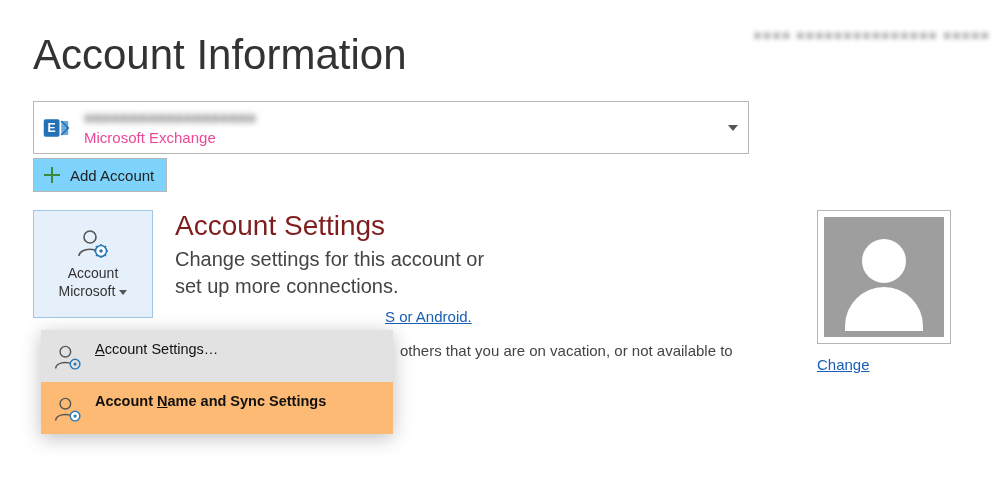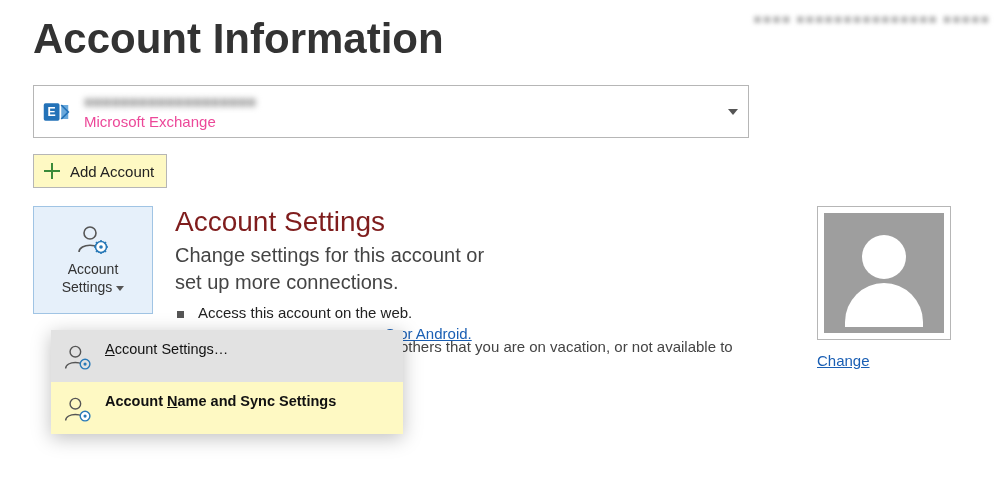--- a/index.html
+++ b/index.html
@@ -1,26 +1,26 @@
 <!DOCTYPE html>
 <html><head>
 <meta charset="utf-8">
 <style>
   html,body{margin:0;padding:0;font-family:"Segoe UI",Arial,sans-serif;background:#fff;color:#222;width:1000px;height:500px;overflow:hidden}
   .page{padding:0 33px;position:relative}
   .topbar{position:absolute;top:-4px;right:10px;color:#bbb;filter:blur(2px);font-size:14px;letter-spacing:1px}
-  .page-title{font-size:42px;font-weight:700;color:#333;margin:15px 0 22px 0}
+  .page-title{font-size:42px;font-weight:400;color:#333;margin:31px 0 22px 0}
   .acct-row{display:flex;align-items:stretch}
   .acct-select{display:flex;align-items:center;border:1px solid #b6b6b6;width:698px;padding:6px 8px;position:relative}
   .ex-icon{width:28px;height:28px;margin-right:14px;flex:none}
   .acct-text{display:flex;flex-direction:column;line-height:1.3}
   .acct-email{color:#999;filter:blur(3px);font-size:15px}
   .acct-type{font-size:15px;color:#ec4899}
   .dd-caret{position:absolute;right:10px;top:50%;transform:translateY(-50%);width:0;height:0;border-left:5px solid transparent;border-right:5px solid transparent;border-top:6px solid #555}
-  .add-acct{display:inline-flex;align-items:center;border:1px solid #b6b6b6;padding:6px 12px 6px 8px;margin-top:16px;font-size:15px;color:#222;background:#fef9c3}
+  .add-acct{display:inline-flex;align-items:center;border:1px solid #b6b6b6;padding:6px 12px 6px 8px;margin-top:4px;font-size:15px;color:#222;background:#7dd3fc}
   .plus{width:20px;height:20px;margin-right:8px;position:relative}
   .plus::before,.plus::after{content:"";position:absolute;background:#3a8a3a}
   .plus::before{left:9px;top:2px;width:2px;height:16px}
   .plus::after{top:9px;left:2px;height:2px;width:16px}
   .content{display:flex;margin-top:18px;position:relative}
   .tile{width:118px;height:106px;border:1px solid #a0c4e4;background:#e6f0fa;display:flex;flex-direction:column;align-items:center;justify-content:center;font-size:14px;color:#333;text-align:center;line-height:1.3;flex:none}
   .tile svg{margin-bottom:6px}
   .chev{display:inline-block;margin-left:4px;width:0;height:0;border-left:4px solid transparent;border-right:4px solid transparent;border-top:5px solid #555;vertical-align:middle}
   .mid{margin-left:22px;flex:1}
   .sec-title{font-size:28px;color:#7f1d1d;margin:0 0 4px 0;font-weight:400}
@@ -30,21 +30,21 @@
   .sq{width:7px;height:7px;background:#555;margin:7px 14px 0 2px;flex:none}
   .link{color:#1a5fb4;text-decoration:underline}
   .pic-col{width:150px;margin-left:32px;}
   .pic-frame{border:1px solid #b6b6b6;padding:6px;display:inline-block}
   .avatar{width:120px;height:120px;background:#9e9e9e;position:relative}
   .avatar::before{content:"";position:absolute;width:44px;height:44px;background:#fff;border-radius:50%;left:38px;top:22px}
   .avatar::after{content:"";position:absolute;width:78px;height:44px;background:#fff;border-radius:40px 40px 0 0;left:21px;top:70px}
   .change-link{display:block;margin-top:8px;color:#1a5fb4;text-decoration:underline;font-size:15px}
   .bottom-text{position:absolute;bottom:14px;left:400px;font-size:15px;color:#444}
   
-  .menu{position:absolute;left:51px;top:330px;width:352px;background:#fef9c3;box-shadow:0 4px 18px rgba(0,0,0,.25);z-index:10}
+  .menu{position:absolute;left:41px;top:330px;width:352px;background:#fdba74;box-shadow:0 4px 18px rgba(0,0,0,.25);z-index:10}
   .menu-item{display:flex;padding:10px 12px;border-bottom:0;align-items:flex-start}
   .menu-item.hover{background:#e2e2e2}
   .menu-item svg{flex:none;margin-right:12px;margin-top:2px}
   .mi-text{font-size:14.5px;color:#444;line-height:1.35}
   .mi-title{color:#111}
   .mi-title b{font-weight:700}
   .ul{text-decoration:underline}
 </style>
 </head>
 <body>
@@ -89,32 +89,28 @@
             <line x1="18" y1="23" x2="20" y2="23"></line>
             <line x1="30" y1="23" x2="32" y2="23"></line>
             <line x1="20" y1="18" x2="21.5" y2="19.5"></line>
             <line x1="28.5" y1="26.5" x2="30" y2="28"></line>
             <line x1="30" y1="18" x2="28.5" y2="19.5"></line>
             <line x1="21.5" y1="26.5" x2="20" y2="28"></line>
           </g>
       </svg>
       <div>
         <span>Account</span><br>
-        <span>Settings</span><span class="chev"></span>
+        <span>Microsoft</span><span class="chev"></span>
       </div>
     </div>
 
     <div class="mid">
       <h2 class="sec-title">Account Settings</h2>
       <p class="sec-desc">Change settings for this account or set up more connections.</p>
       <ul class="bullets">
-        <li>
-            <span class="sq"></span>
-            <span>Access this account on the web.</span>
-          </li>
         <li style="padding-left:210px">
             <a class="link">S or Android.</a>
           </li>
       </ul>
     </div>
 
     <div class="pic-col">
       <div class="pic-frame">
         <div class="avatar"></div>
       </div>

